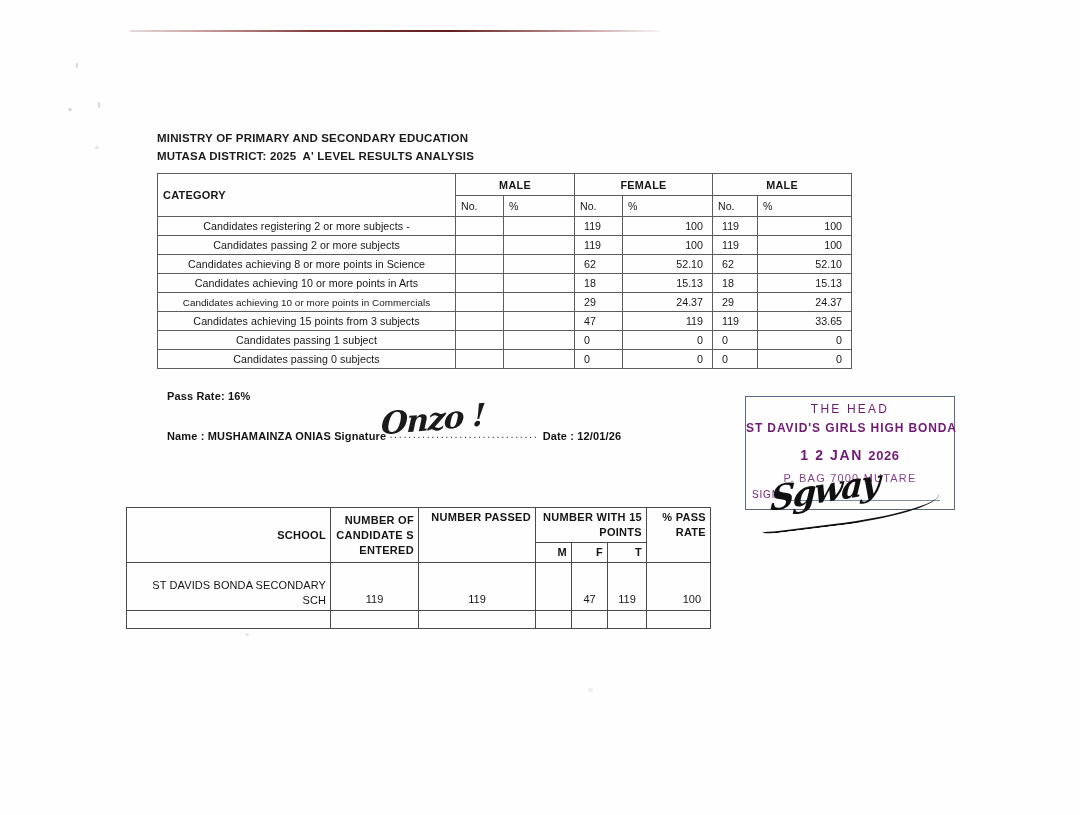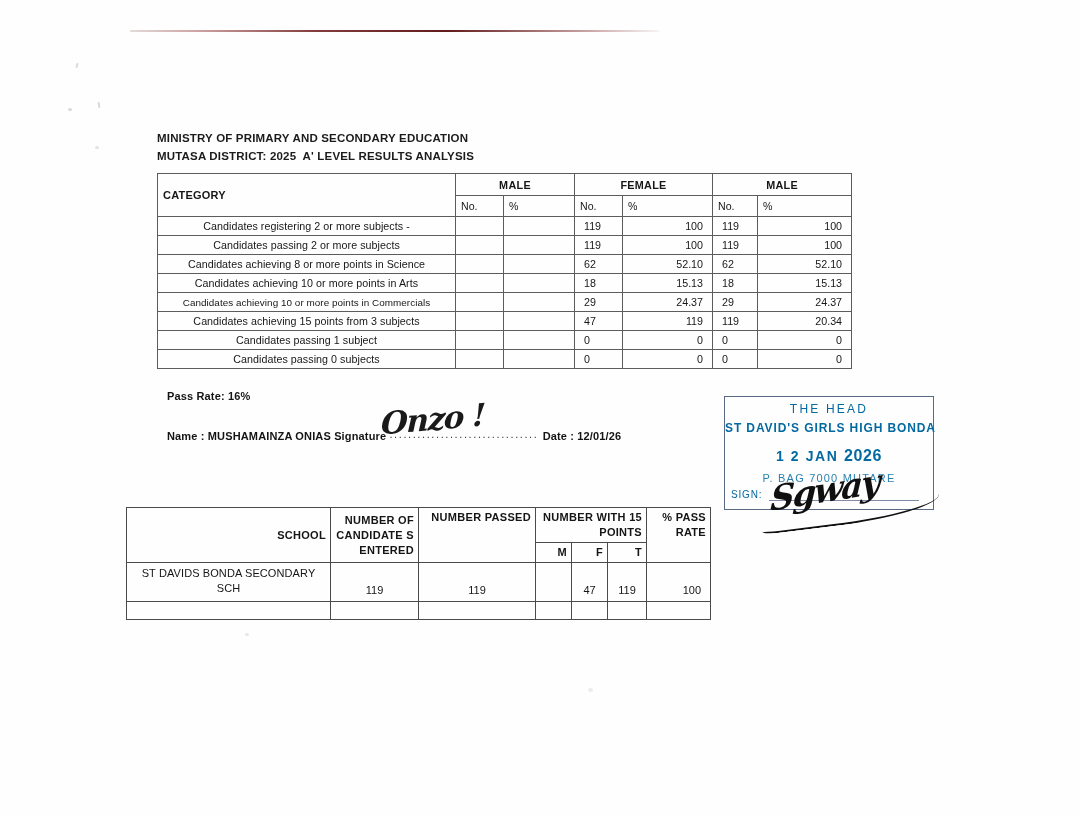--- a/index.html
+++ b/index.html
@@ -142,40 +142,40 @@
     font-weight: bold;
     color: #1a1a1a;
     transform: rotate(-5deg) skewX(-7deg);
     letter-spacing: -1.4px;
     white-space: nowrap;
   }
 
   
   .stamp {
     position: absolute;
-    left: 724px;
+    left: 745px;
     top: 396px;
     width: 208px;
     height: 112px;
     border: 1.6px solid #5a6a86;
-    color: #0369a1;
+    color: #701a75;
     font-family: "Liberation Sans", sans-serif;
     overflow: visible;
   }
   .stamp .sline {
     position: absolute;
     width: 100%;
     text-align: center;
     letter-spacing: 1.3px;
     white-space: nowrap;
   }
   .stamp .s-head { top: 5px;  font-size: 12px; letter-spacing: 2.2px; }
   .stamp .s-school { top: 24px; font-size: 12px; letter-spacing: .9px; font-weight: bold; }
   .stamp .s-date { top: 50px; font-size: 14px; font-weight: bold; letter-spacing: 1.6px; }
-  .stamp .s-date .yr { font-size: 16px; letter-spacing: .6px; }
+  .stamp .s-date .yr { font-size: 13px; letter-spacing: .6px; }
   .stamp .s-addr { top: 75px; font-size: 11px; letter-spacing: 1.2px; opacity: .85; }
   .stamp .s-sign {
     position: absolute;
     left: 6px;
     top: 92px;
     font-size: 10px;
     letter-spacing: .8px;
   }
   .stamp .s-signrule {
     position: absolute;
@@ -223,25 +223,25 @@
     color: #151515;
     overflow: hidden;
   }
   .school-table th {
     font-weight: bold;
     text-align: right;
     letter-spacing: .3px;
     line-height: 15px;
   }
   .school-table td.school-name {
-    text-align: center;
+    text-align: right;
     vertical-align: top;
     line-height: 15px;
     letter-spacing: .1px;
-    padding-top: 3px;
+    padding-top: 15px;
   }
   .school-table td.ctr { text-align: center; vertical-align: bottom; padding-bottom: 5px; }
   .school-table td.rt  { text-align: right; vertical-align: bottom; padding-bottom: 5px; padding-right: 9px; }
   .school-table td.empty-row { height: 18px; }
 </style>
 </head>
 <body>
 
 <div class="scan-page">
   <div class="scan-redline"></div>
@@ -328,21 +328,21 @@
       <td class="num">29</td>
       <td class="pct">24.37</td>
     </tr>
     <tr>
       <td class="cat">Candidates achieving 15 points from 3 subjects</td>
       <td class="num blank"></td>
       <td class="pct blank"></td>
       <td class="num">47</td>
       <td class="pct">119</td>
       <td class="num">119</td>
-      <td class="pct">20.34</td>
+      <td class="pct">33.65</td>
     </tr>
     <tr>
       <td class="cat">Candidates passing 1 subject</td>
       <td class="num blank"></td>
       <td class="pct blank"></td>
       <td class="num">0</td>
       <td class="pct">0</td>
       <td class="num">0</td>
       <td class="pct">0</td>
     </tr>

